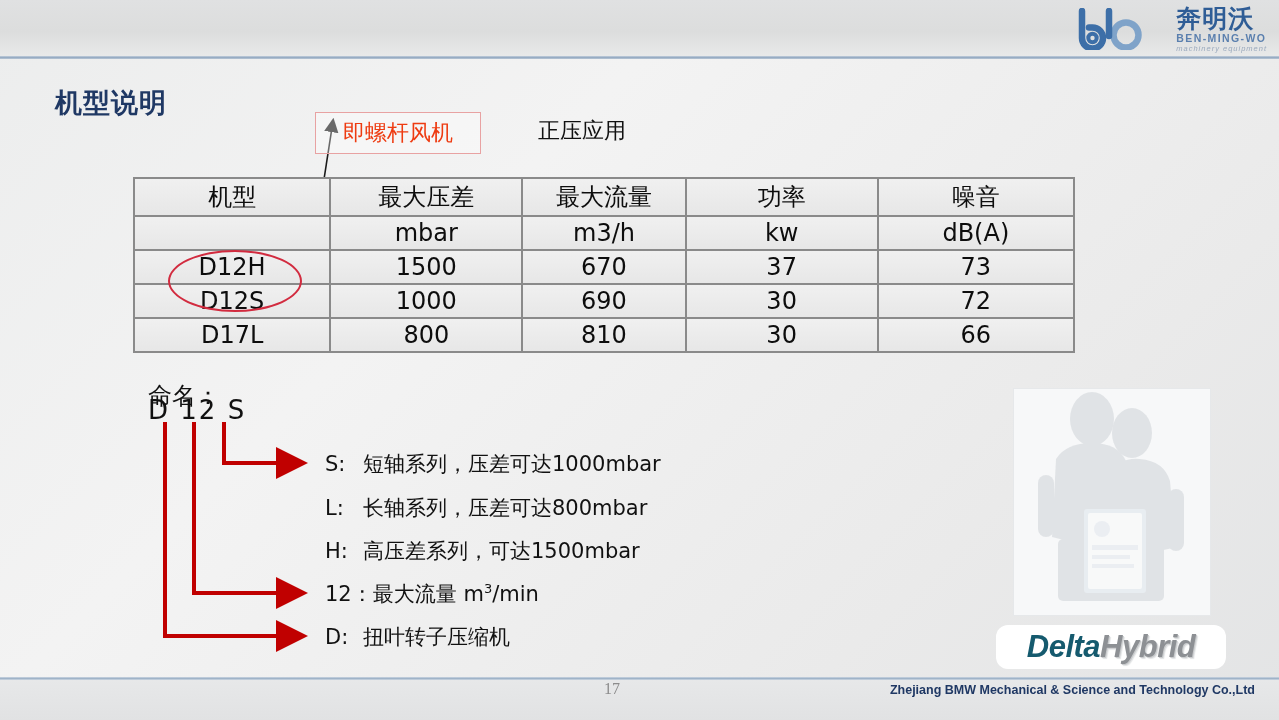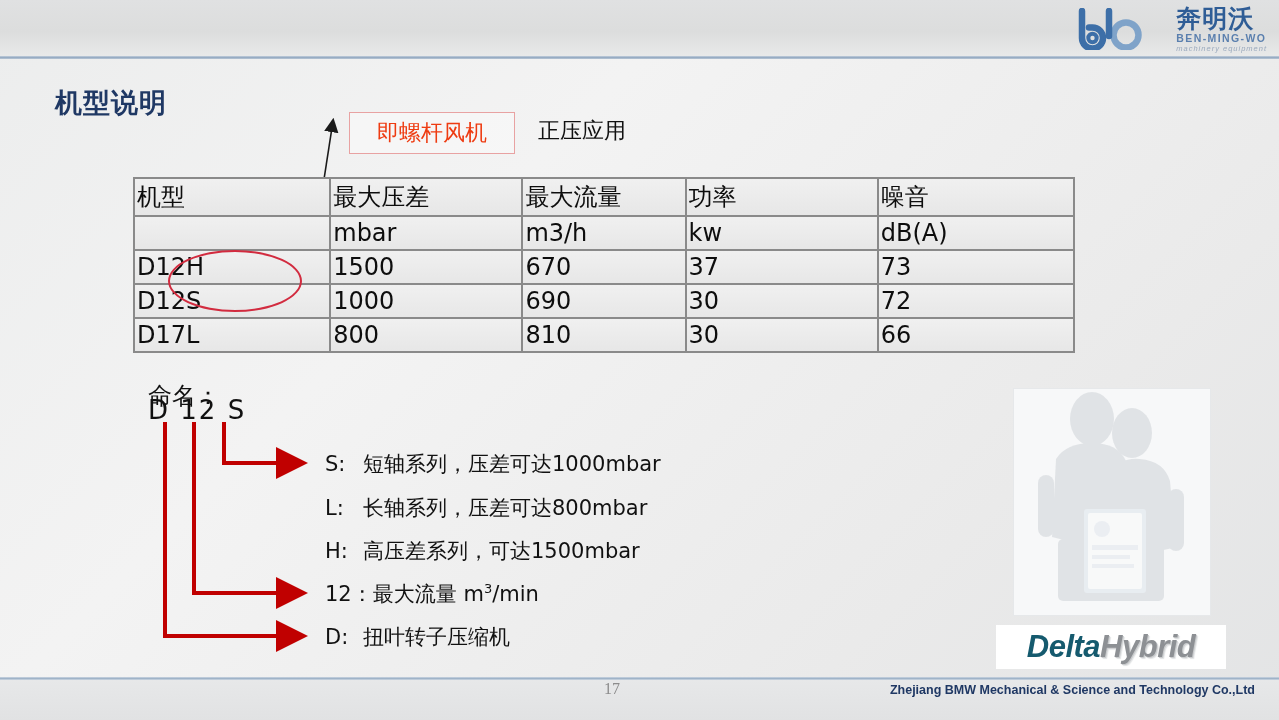--- a/index.html
+++ b/index.html
@@ -44,42 +44,42 @@
 
   
   .slide-title {
     position:absolute; left:55px; top:85px;
     font-size:27px; font-weight:bold; color:#1f3864;
     font-family:Liberation Mono, monospace; letter-spacing:1px;
   }
 
   
   .callout-box {
-    position:absolute; left:349px; top:112px; width:166px; height:42px;
+    position:absolute; left:315px; top:112px; width:166px; height:42px;
     border:1.5px solid #e8a2a2; background:rgba(255,255,255,0.35);
     display:flex; align-items:center; justify-content:center;
   }
   .callout-text {
     font-size:22px; color:#ee3b11; font-family:"DejaVu Sans",sans-serif; white-space:nowrap;
   }
   .note-text {
     position:absolute; left:538px; top:116px;
     font-size:22px; color:#111111; font-family:"DejaVu Sans",sans-serif; white-space:nowrap;
   }
   .callout-arrow { position:absolute; left:200px; top:105px; width:350px; height:190px; }
 
   
   .spec-table {
     position:absolute; left:133px; top:177px; width:942px;
     border-collapse:collapse; table-layout:fixed;
     background:linear-gradient(180deg,#efefef 0%,#e9e9e9 100%);
   }
   .spec-table td {
     border:2px solid #8a8a8a;
-    text-align:left; vertical-align:middle;
+    text-align:center; vertical-align:middle;
     height:34px; padding:1px 2px;
     font-size:24px; color:#0d0d0d;
     font-family:"DejaVu Sans",sans-serif;
     background:linear-gradient(180deg,#f0f0f0 0%,#e7e7e7 100%);
   }
   .spec-table .c0 { width:190px; }
   .spec-table .c1 { width:186px; }
   .spec-table .c2 { width:158px; }
   .spec-table .c3 { width:186px; }
   .spec-table .c4 { width:190px; }
@@ -118,21 +118,21 @@
   .photo-frame {
     position:absolute; left:1014px; top:389px; width:196px; height:226px;
     background:#f7f8f9; overflow:hidden;
     box-shadow:0 0 0 1px #e6e8ea;
   }
   .photo-frame svg { opacity:0.16; }
 
   
   .dh-logo {
     position:absolute; left:996px; top:625px; width:230px; height:44px;
-    background:#ffffff; display:flex; align-items:center; justify-content:center;
+    background:#ffffff; display:flex; align-items:center; justify-content:center;border-radius:12px;
   }
   .dh-delta {
     font-size:31px; font-weight:bold; font-style:italic; color:#155a6e;
     font-family:"Liberation Sans",sans-serif; letter-spacing:-0.5px;
   }
   .dh-hybrid {
     font-size:31px; font-weight:bold; font-style:italic; color:#8d9094;
     font-family:"Liberation Sans",sans-serif; letter-spacing:-0.5px;
     text-shadow:1px 1px 0 #c9cbcd, 2px 2px 1px #e2e4e5;
   }

